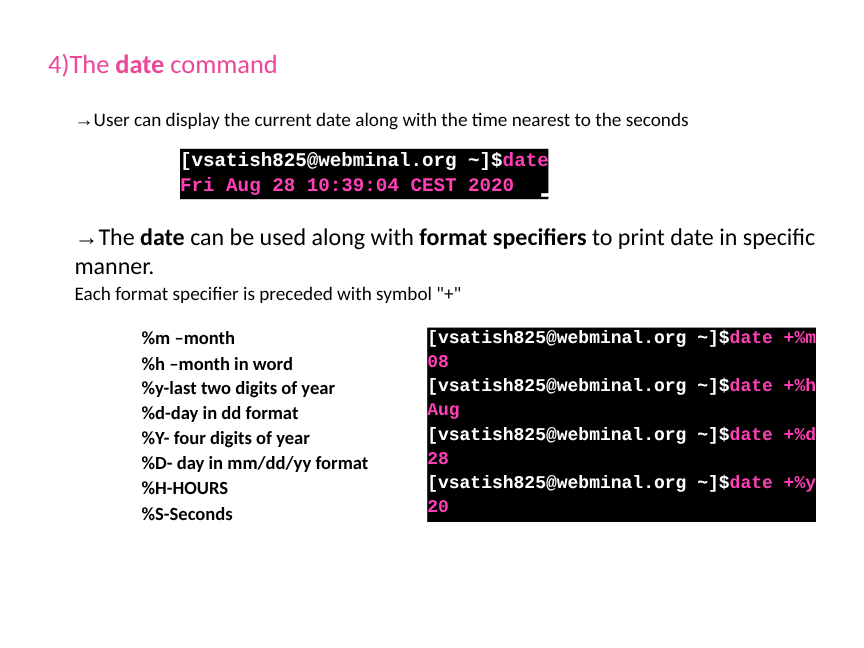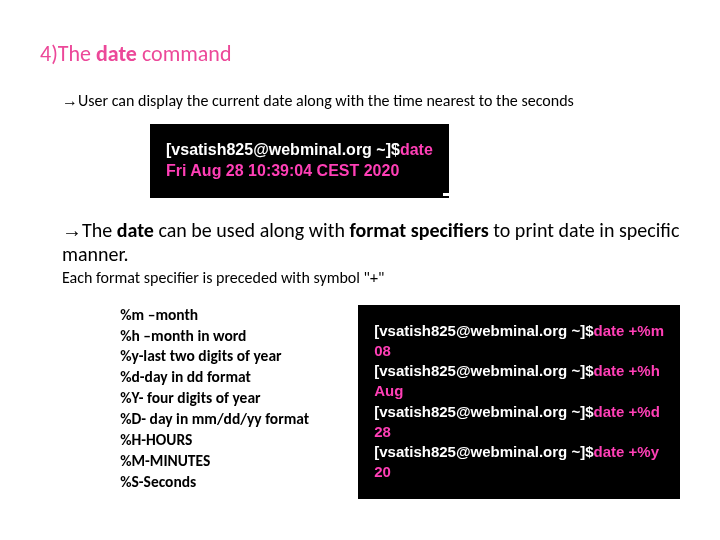--- a/index.html
+++ b/index.html
@@ -36,25 +36,25 @@
     margin-bottom: 16px;
   }
   .arrow { font-family: Arial, sans-serif; }
   .bold { font-weight: bold; }
   .term1 {
     margin-left: 110px;
     margin-bottom: 20px;
   }
   .term {
     background: #000;
-    font-family: Liberation Sans, sans-serif;
+    font-family: Liberation Mono, monospace;
     font-weight: bold;
     font-size: 16px;
     line-height: 1.3;
-    padding: 16px;
+    padding: 0;
     display: inline-block;
   }
   .term-line { white-space: pre; }
   .white { color: #fff; }
   .magenta { color: #ff3fb6; }
   .cursor {
     display: inline-block;
     width: 9px;
     height: 3px;
     background: #fff;
@@ -113,21 +113,20 @@
 
 <div class="row">
   <div class="specs">
     <div>%m –month</div>
     <div>%h –month in word</div>
     <div>%y-last two digits of year</div>
     <div>%d-day in dd format</div>
     <div>%Y- four digits of year</div>
     <div>%D- day in mm/dd/yy format</div>
     <div>%H-HOURS</div>
-    <div>%M-MINUTES</div>
     <div>%S-Seconds</div>
   </div>
   <div class="term2-wrap">
     <div class="term term2">
       <div class="term-line"><span class="white">[vsatish825@webminal.org ~]$</span><span class="magenta">date +%m</span></div>
       <div class="term-line"><span class="magenta">08</span></div>
       <div class="term-line"><span class="white">[vsatish825@webminal.org ~]$</span><span class="magenta">date +%h</span></div>
       <div class="term-line"><span class="magenta">Aug</span></div>
       <div class="term-line"><span class="white">[vsatish825@webminal.org ~]$</span><span class="magenta">date +%d</span></div>
       <div class="term-line"><span class="magenta">28</span></div>

